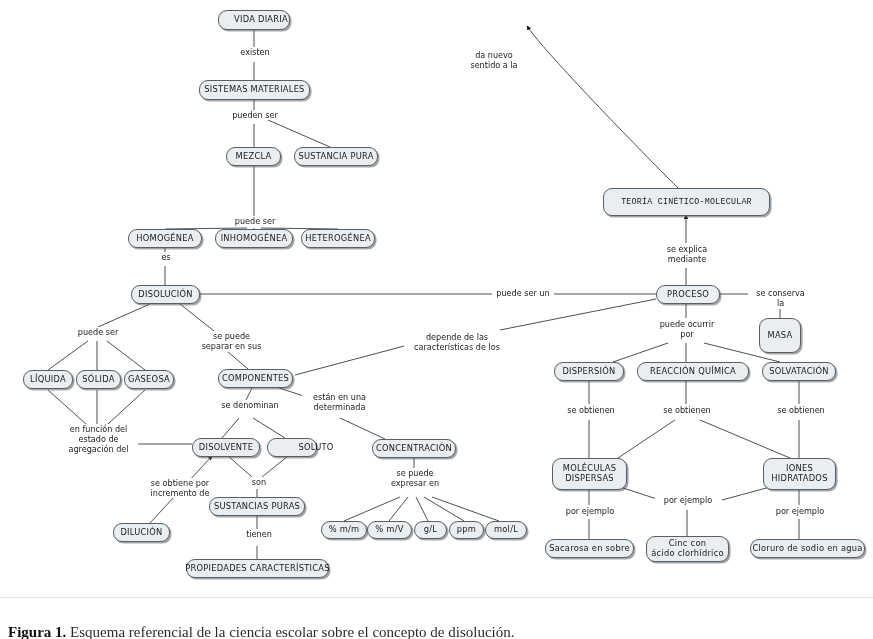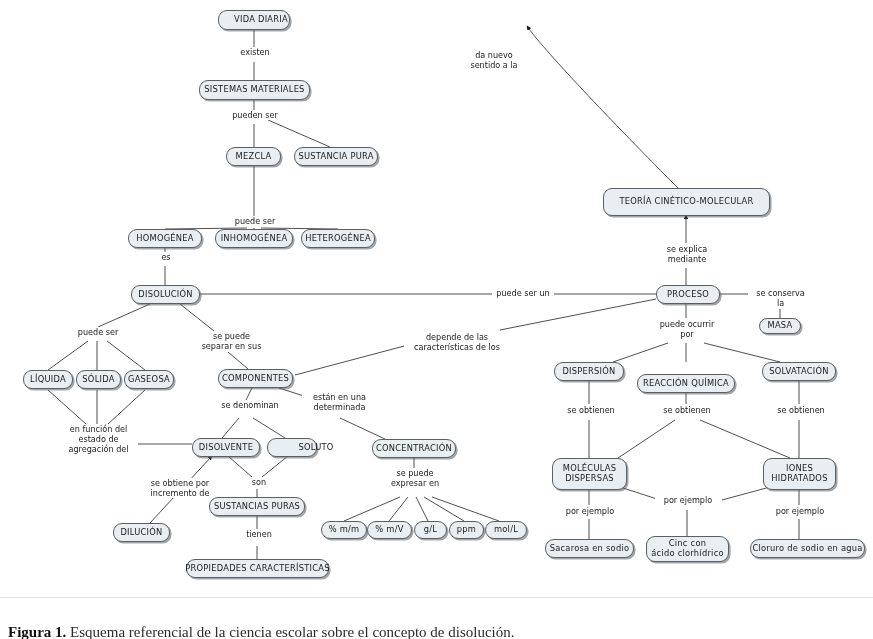--- a/index.html
+++ b/index.html
@@ -203,45 +203,45 @@
     <div class="node" style="left:321px;top:521px;width:46px;height:18px;">% m/m</div>
 
     <div class="node" style="left:367px;top:521px;width:45px;height:18px;">% m/V</div>
 
     <div class="node" style="left:414px;top:521px;width:33px;height:18px;">g/L</div>
 
     <div class="node" style="left:449px;top:521px;width:35px;height:18px;">ppm</div>
 
     <div class="node" style="left:485px;top:521px;width:42px;height:18px;">mol/L</div>
 
-    <div class="node two-line" style="left:603px;top:188px;width:167px;height:28px;flex-direction:column;">
+    <div class="node two-line" style="left:603px;top:188px;width:167px;height:28px;flex-direction:column;font-family:Liberation Mono, monospace;">
       <span>TEORÍA CINÉTICO-MOLECULAR</span>
     </div>
 
     <div class="node" style="left:656px;top:285px;width:64px;height:19px;">PROCESO</div>
 
-    <div class="node" style="left:759px;top:318px;width:42px;height:16px;">MASA</div>
+    <div class="node" style="left:759px;top:318px;width:42px;height:35px;">MASA</div>
 
     <div class="node" style="left:554px;top:362px;width:70px;height:19px;">DISPERSIÓN</div>
 
-    <div class="node" style="left:637px;top:362px;width:98px;height:19px;margin-top:12px;">REACCIÓN QUÍMICA</div>
+    <div class="node" style="left:637px;top:362px;width:112px;height:19px;">REACCIÓN QUÍMICA</div>
 
     <div class="node" style="left:762px;top:362px;width:74px;height:19px;">SOLVATACIÓN</div>
 
     <div class="node two-line" style="left:552px;top:458px;width:75px;height:32px;flex-direction:column;">
       <span>MOLÉCULAS</span>
       <span>DISPERSAS</span>
     </div>
 
     <div class="node two-line" style="left:763px;top:458px;width:73px;height:32px;flex-direction:column;">
       <span>IONES</span>
       <span>HIDRATADOS</span>
     </div>
 
-    <div class="node" style="left:545px;top:539px;width:89px;height:19px;">Sacarosa en sodio</div>
+    <div class="node" style="left:545px;top:539px;width:89px;height:19px;">Sacarosa en sobre</div>
 
     <div class="node two-line" style="left:646px;top:536px;width:83px;height:26px;flex-direction:column;">
       <span>Cinc con</span>
       <span>ácido clorhídrico</span>
     </div>
 
     <div class="node" style="left:750px;top:539px;width:115px;height:19px;">Cloruro de sodio en agua</div>
 
     <div class="lbl" style="left:232px;top:47px;width:44px;">existen</div>
 

